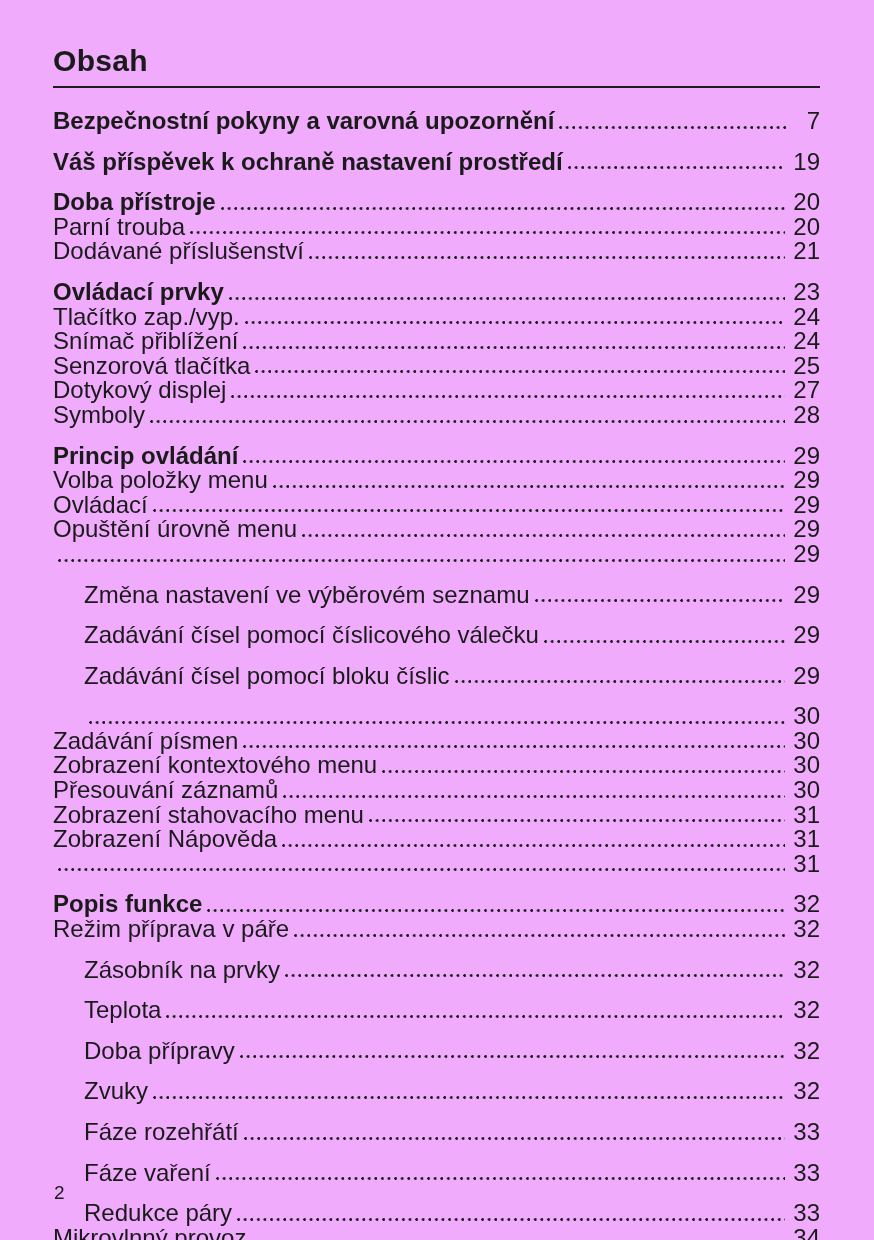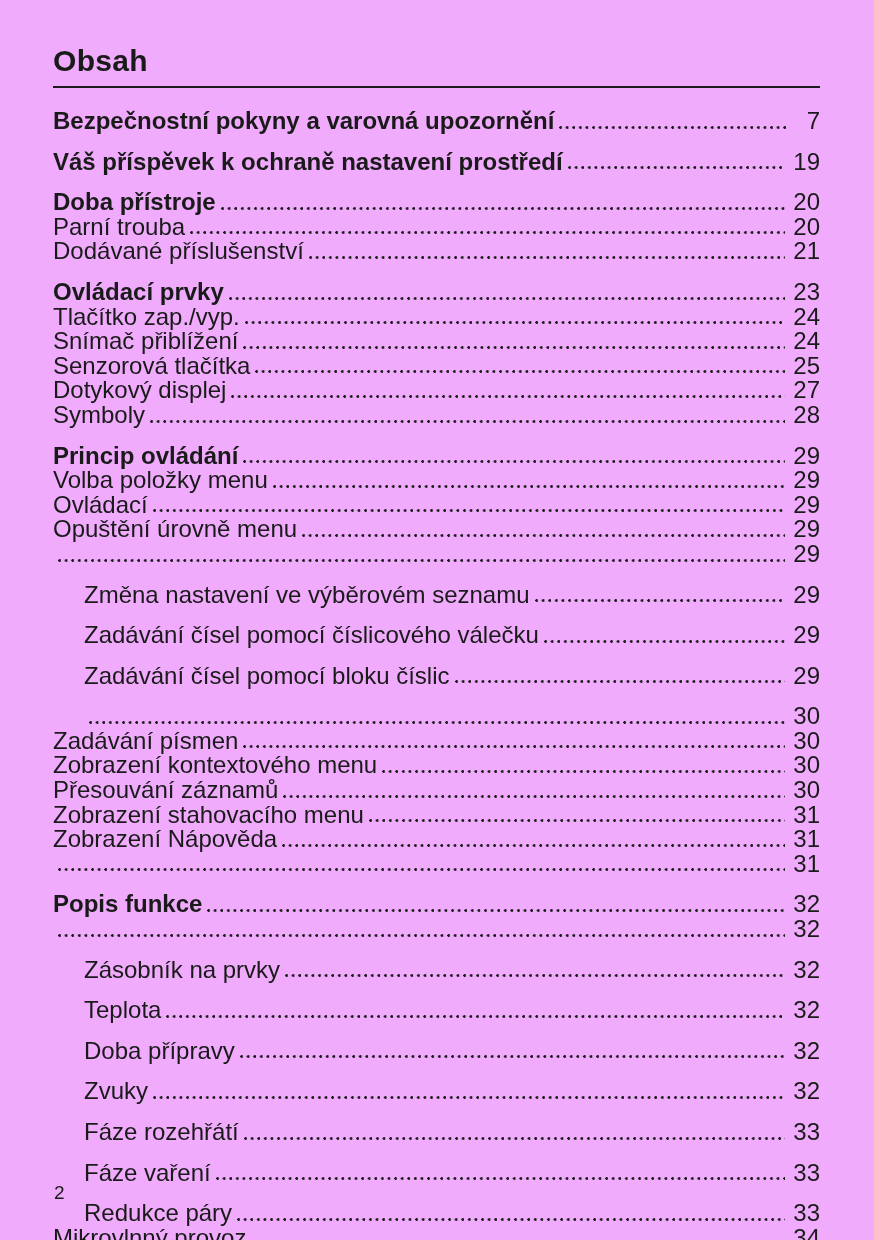--- a/index.html
+++ b/index.html
@@ -211,20 +211,21 @@
           <span class="toc-page">31</span>
         </div>
       </div>
       <div class="toc-section">
         <div class="toc-entry bold">
           <span class="toc-label">Popis funkce</span>
           <span class="dot-leader"></span>
           <span class="toc-page">32</span>
         </div>
         <div class="toc-entry">
+          <span class="toc-label">Režim příprava v páře</span>
           <span class="dot-leader"></span>
           <span class="toc-page">32</span>
         </div>
         <div class="toc-entry indent1">
           <span class="toc-label">Zásobník na prvky</span>
           <span class="dot-leader"></span>
           <span class="toc-page">32</span>
         </div>
         <div class="toc-entry indent1">
           <span class="toc-label">Teplota</span>

